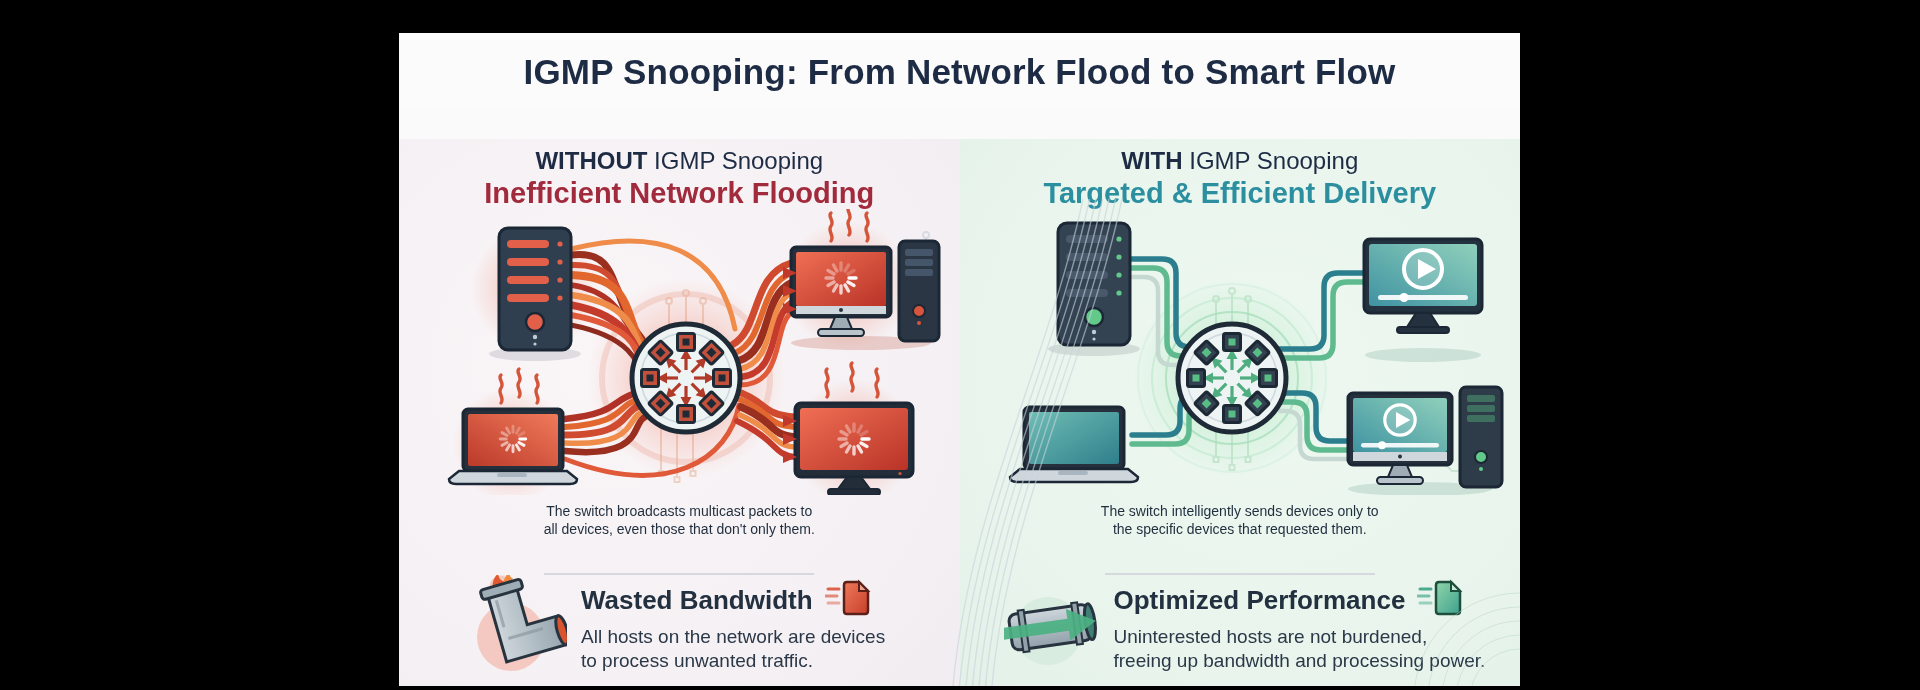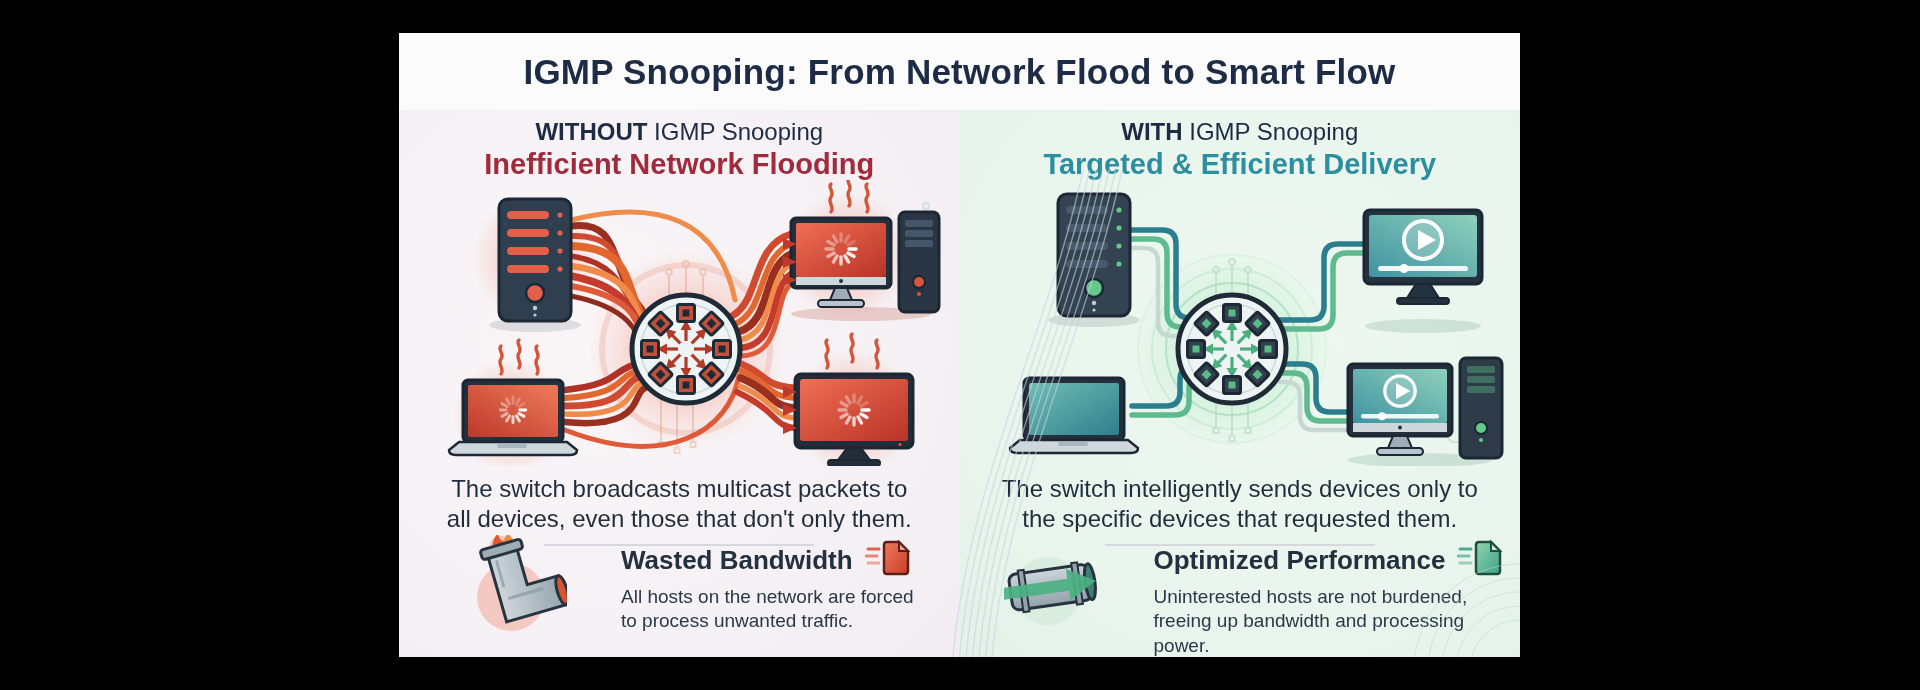--- a/index.html
+++ b/index.html
@@ -1,37 +1,37 @@
 <!DOCTYPE html>
 <html><head>
 <meta charset="utf-8">
 <style>
   html,body{margin:0;padding:0;background:#000;}
   .stage{position:relative;width:1584px;height:690px;background:#000;overflow:hidden;
          font-family:"Liberation Sans","DejaVu Sans",sans-serif;}
   .poster{position:absolute;left:399px;top:33px;width:1121px;height:624px;background:#fbfafa;}
   .title-row{height:77px;display:flex;align-items:center;justify-content:center;background:#fcfbfb;}
   .main-title{font-size:35px;font-weight:800;color:#1d2b44;letter-spacing:.2px;margin:0;}
-  .cols{position:relative;height:547px;display:flex;}
+  .cols{position:relative;height:547px;display:flex;margin-top:29px;}
   .col{position:relative;width:50%;height:100%;}
   .col.left{background:radial-gradient(circle at 35% 42%, #faf6f8 0%, #f5f0f3 70%, #f1ecf0 100%);}
   .col.right{background:radial-gradient(circle at 55% 42%, #eef8f1 0%, #e8f4ec 70%, #e3f1e8 100%);}
   .arcs{position:absolute;inset:0;pointer-events:none;z-index:3;}
   .col-header{position:absolute;top:8px;width:100%;text-align:center;z-index:2;}
   .cond-line{font-size:24px;color:#1d2b44;font-weight:500;}
   .cond-line b{font-weight:800;}
   .headline{font-size:29px;font-weight:700;margin-top:2px;}
   .headline.red{color:#a12a3c;}
   .headline.teal{color:#2b8fa0;}
   .diagram{position:absolute;top:70px;left:0;z-index:2;}
-  .desc{position:absolute;top:364px;width:100%;text-align:center;font-size:24px;line-height:1.26;
+  .desc{position:absolute;top:364px;width:100%;text-align:center;font-size:14px;line-height:1.26;
         color:#1f2d3d;z-index:2;}
   .divider{position:absolute;top:434px;left:50%;transform:translateX(-50%);width:270px;height:2px;
            background:#d7d8dd;z-index:2;}
-  .callout{position:absolute;top:425px;display:flex;align-items:flex-start;z-index:2;gap:40px;}
+  .callout{position:absolute;top:436px;display:flex;align-items:flex-start;z-index:2;}
   .col.left .callout{left:72px;}
   .col.right .callout{left:44px;}
   .callout-text{margin-left:14px;margin-top:4px;}
   .callout-title-row{display:flex;align-items:center;gap:12px;}
   .callout-title{font-size:26px;font-weight:800;color:#22303f;white-space:nowrap;}
   .callout-desc{font-size:19px;line-height:1.28;color:#2a3848;margin-top:4px;}
 </style>
 </head>
 <body>
 
@@ -339,21 +339,21 @@
                     <line x1="3" y1="10" x2="14" y2="10" opacity=".9"></line>
                     <line x1="1" y1="17" x2="12" y2="17" opacity=".65"></line>
                     <line x1="3" y1="24" x2="14" y2="24" opacity=".45"></line>
                   </g>
                   <path d="M22,3 h12 l9,9 v20 q0,3 -3,3 H22 q-3,0 -3,-3 V6 q0,-3 3,-3 z" fill="url(#docR)" stroke="#5c2018" stroke-width="2.5"></path>
                   <path d="M34,3 v9 h9 z" fill="#f0a28d" stroke="#5c2018" stroke-width="2"></path>
                 </svg>
               </span>
             </div>
             <div class="callout-desc">
-              <div>All hosts on the network are forced</div>
+              <div>All hosts on the network are devices</div>
               <div>to process unwanted traffic.</div>
             </div>
           </div>
         </div>
       </div>
 
       <div class="col right">
         <div class="col-header">
           <div class="cond-line">
             <b>WITH</b><span> IGMP Snooping</span>

